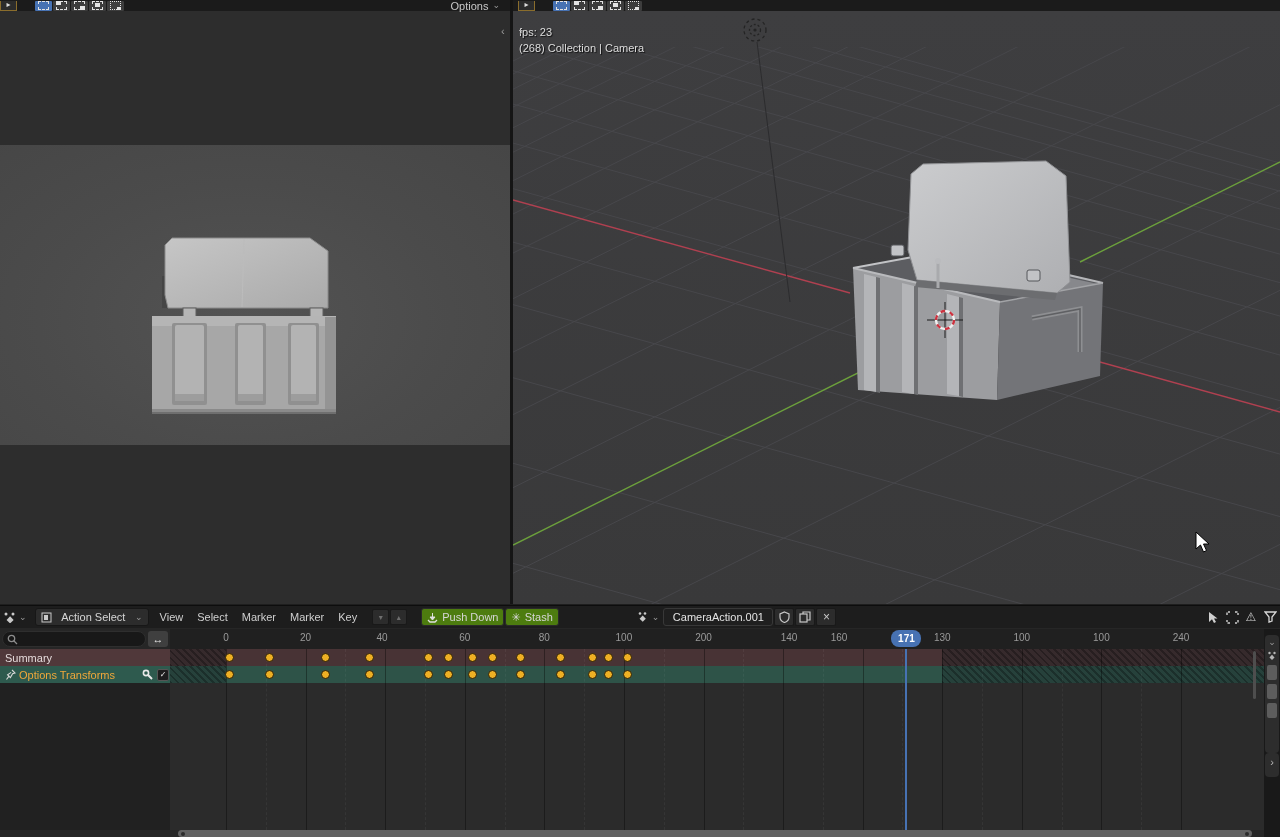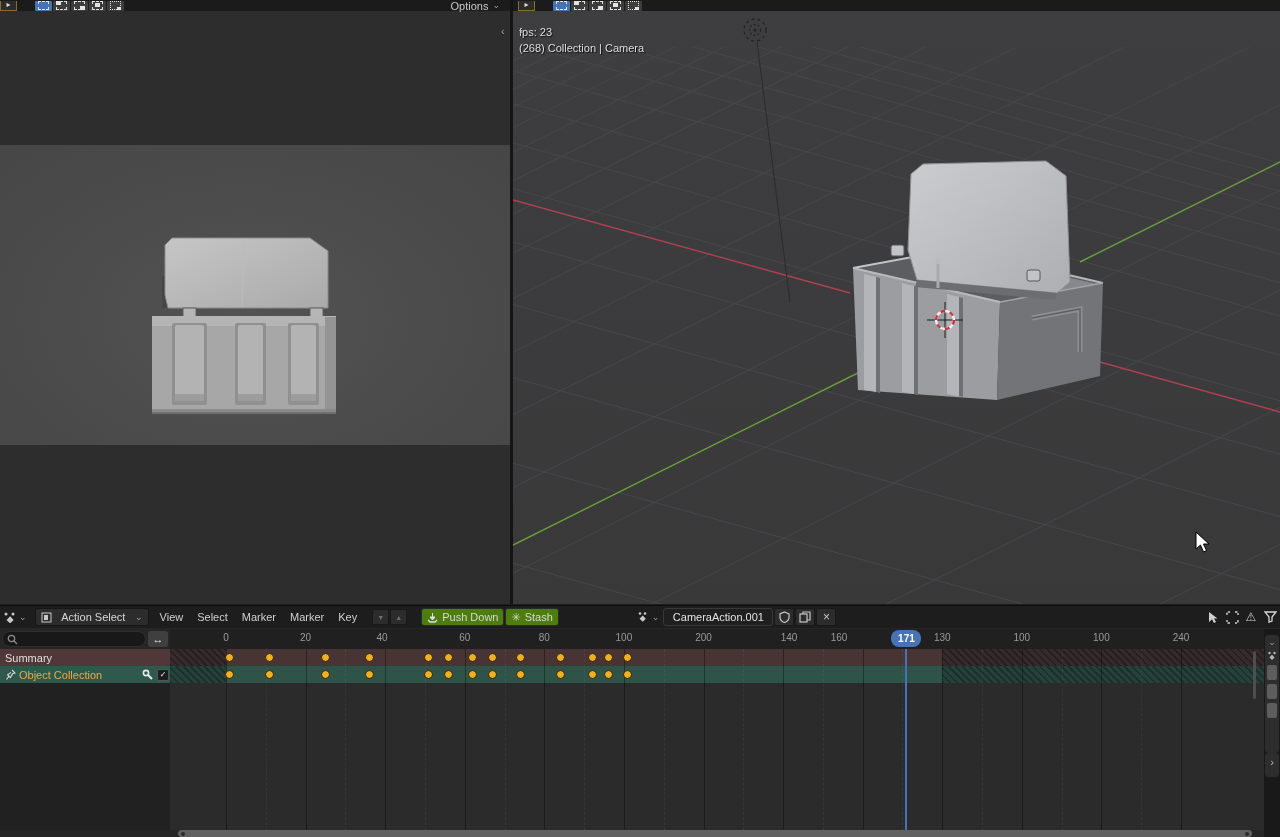--- a/index.html
+++ b/index.html
@@ -403,21 +403,21 @@
       <div id="cfbadge" style="left: 721.438px; background: rgb(71, 114, 179);">171</div>
     </div>
 
   <div id="lab-summary" class="abs chlabel">
     <span>Summary</span>
   </div>
   <div id="lab-ot" class="abs chlabel">
     <svg width="11" height="12" style="flex:none;">
       <path d="M7 1 L10 4 L7.6 4.8 L5.4 8.6 L4 7.2 L1.5 10.5 M5.4 8.6 L2.6 5.8 L6.2 3.4" fill="none" stroke="#d8d8d8" stroke-width="1.1"></path>
     </svg>
-    <span style="flex:1;">Object Collection</span>
+    <span style="flex:1;">Options Transforms</span>
     <svg width="12" height="12" style="flex:none;">
       <circle cx="4" cy="4" r="2.6" fill="none" stroke="#e8e8e8" stroke-width="1.6"></circle>
       <line x1="5.8" y1="5.8" x2="10" y2="10" stroke="#e8e8e8" stroke-width="2"></line>
     </svg>
     <div class="ck" style="flex:none;">
       <span>✓</span>
     </div>
     <svg width="12" height="12" style="flex:none;margin-right:4px;">
       <rect x="2" y="5.5" width="8" height="5.5" fill="none" stroke="#cfcfcf" stroke-width="1.2"></rect>
       <path d="M4 5.5 L4 3.4 C4 1.2 7.4 1.2 7.4 3.2" fill="none" stroke="#cfcfcf" stroke-width="1.2"></path>

